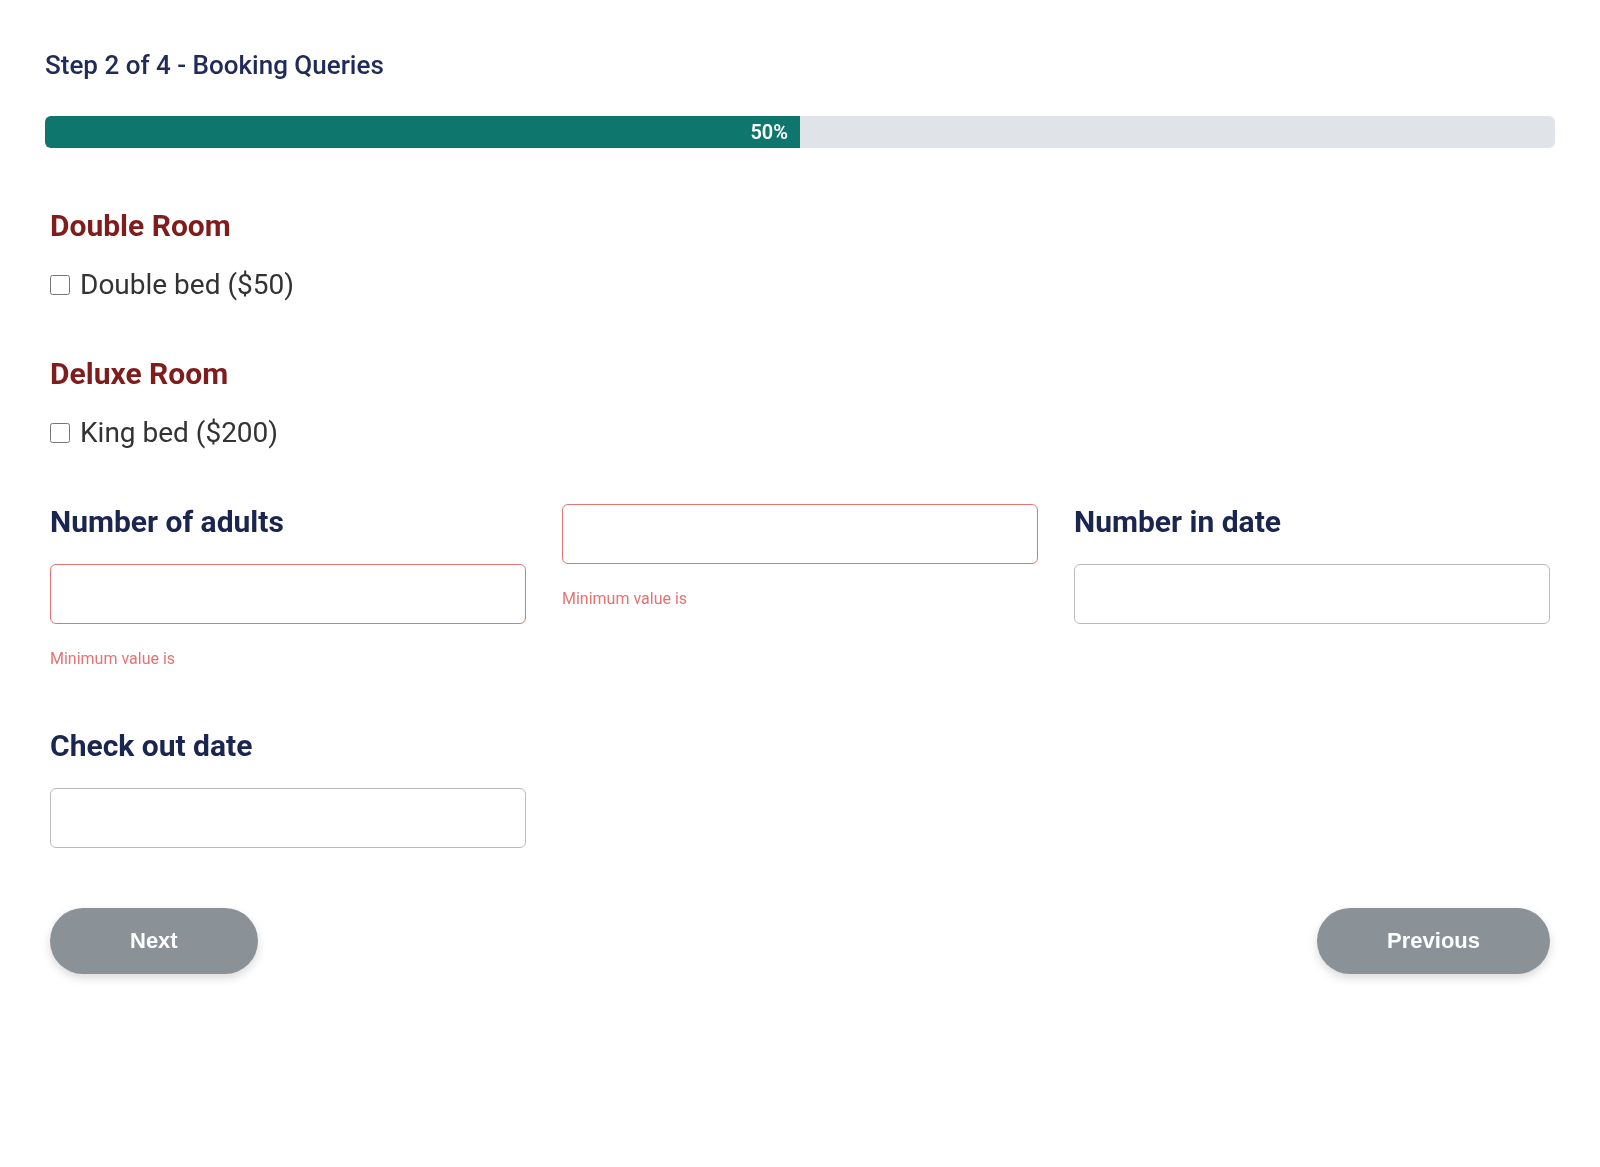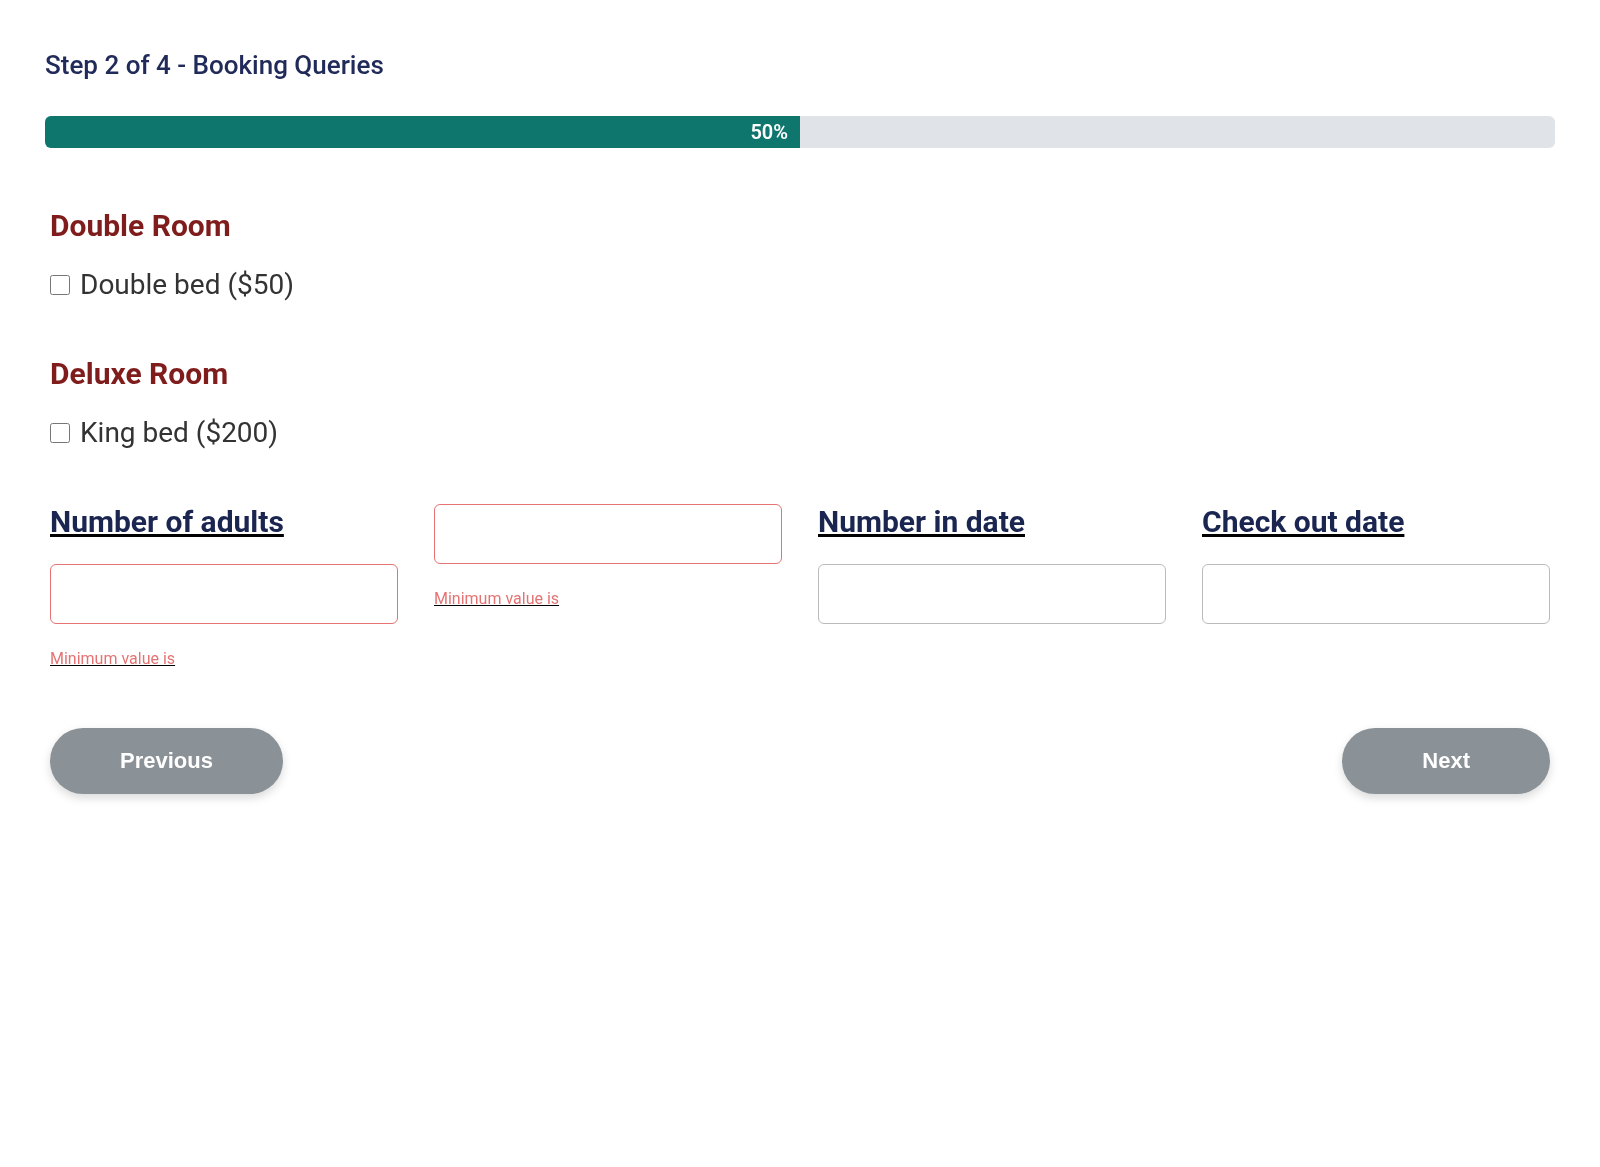--- a/index.html
+++ b/index.html
@@ -54,25 +54,24 @@
       color: #333;
     }
     .checkbox-row input[type="checkbox"] {
       width: 20px;
       height: 20px;
       margin-right: 10px;
       cursor: pointer;
     }
     .form-grid {
       display: grid;
-      grid-template-columns: 1fr 1fr 1fr 1fr;
+      grid-template-columns: 1fr 1fr 1fr;
       gap: 0 36px;
       padding-left: 5px;
       padding-right: 5px;
-      text-decoration: underline;
     }
     .form-group {
       margin-bottom: 60px;
     }
     .form-label {
       color: #1a2550;
       font-size: 30px;
       font-weight: 700;
       margin-bottom: 25px;
       display: block;
@@ -154,15 +153,15 @@
     <input type="text" class="form-input" value="" style="">
   </div>
 
   <div class="form-group">
     <label class="form-label">Check out date</label>
     <input type="text" class="form-input" value="" style="">
   </div>
 </div>
 
 <div class="button-row">
+  <button class="btn btn-next">Next</button>
   <button class="btn">Previous</button>
-  <button class="btn btn-next">Next</button>
 </div>
 
 </body></html>

